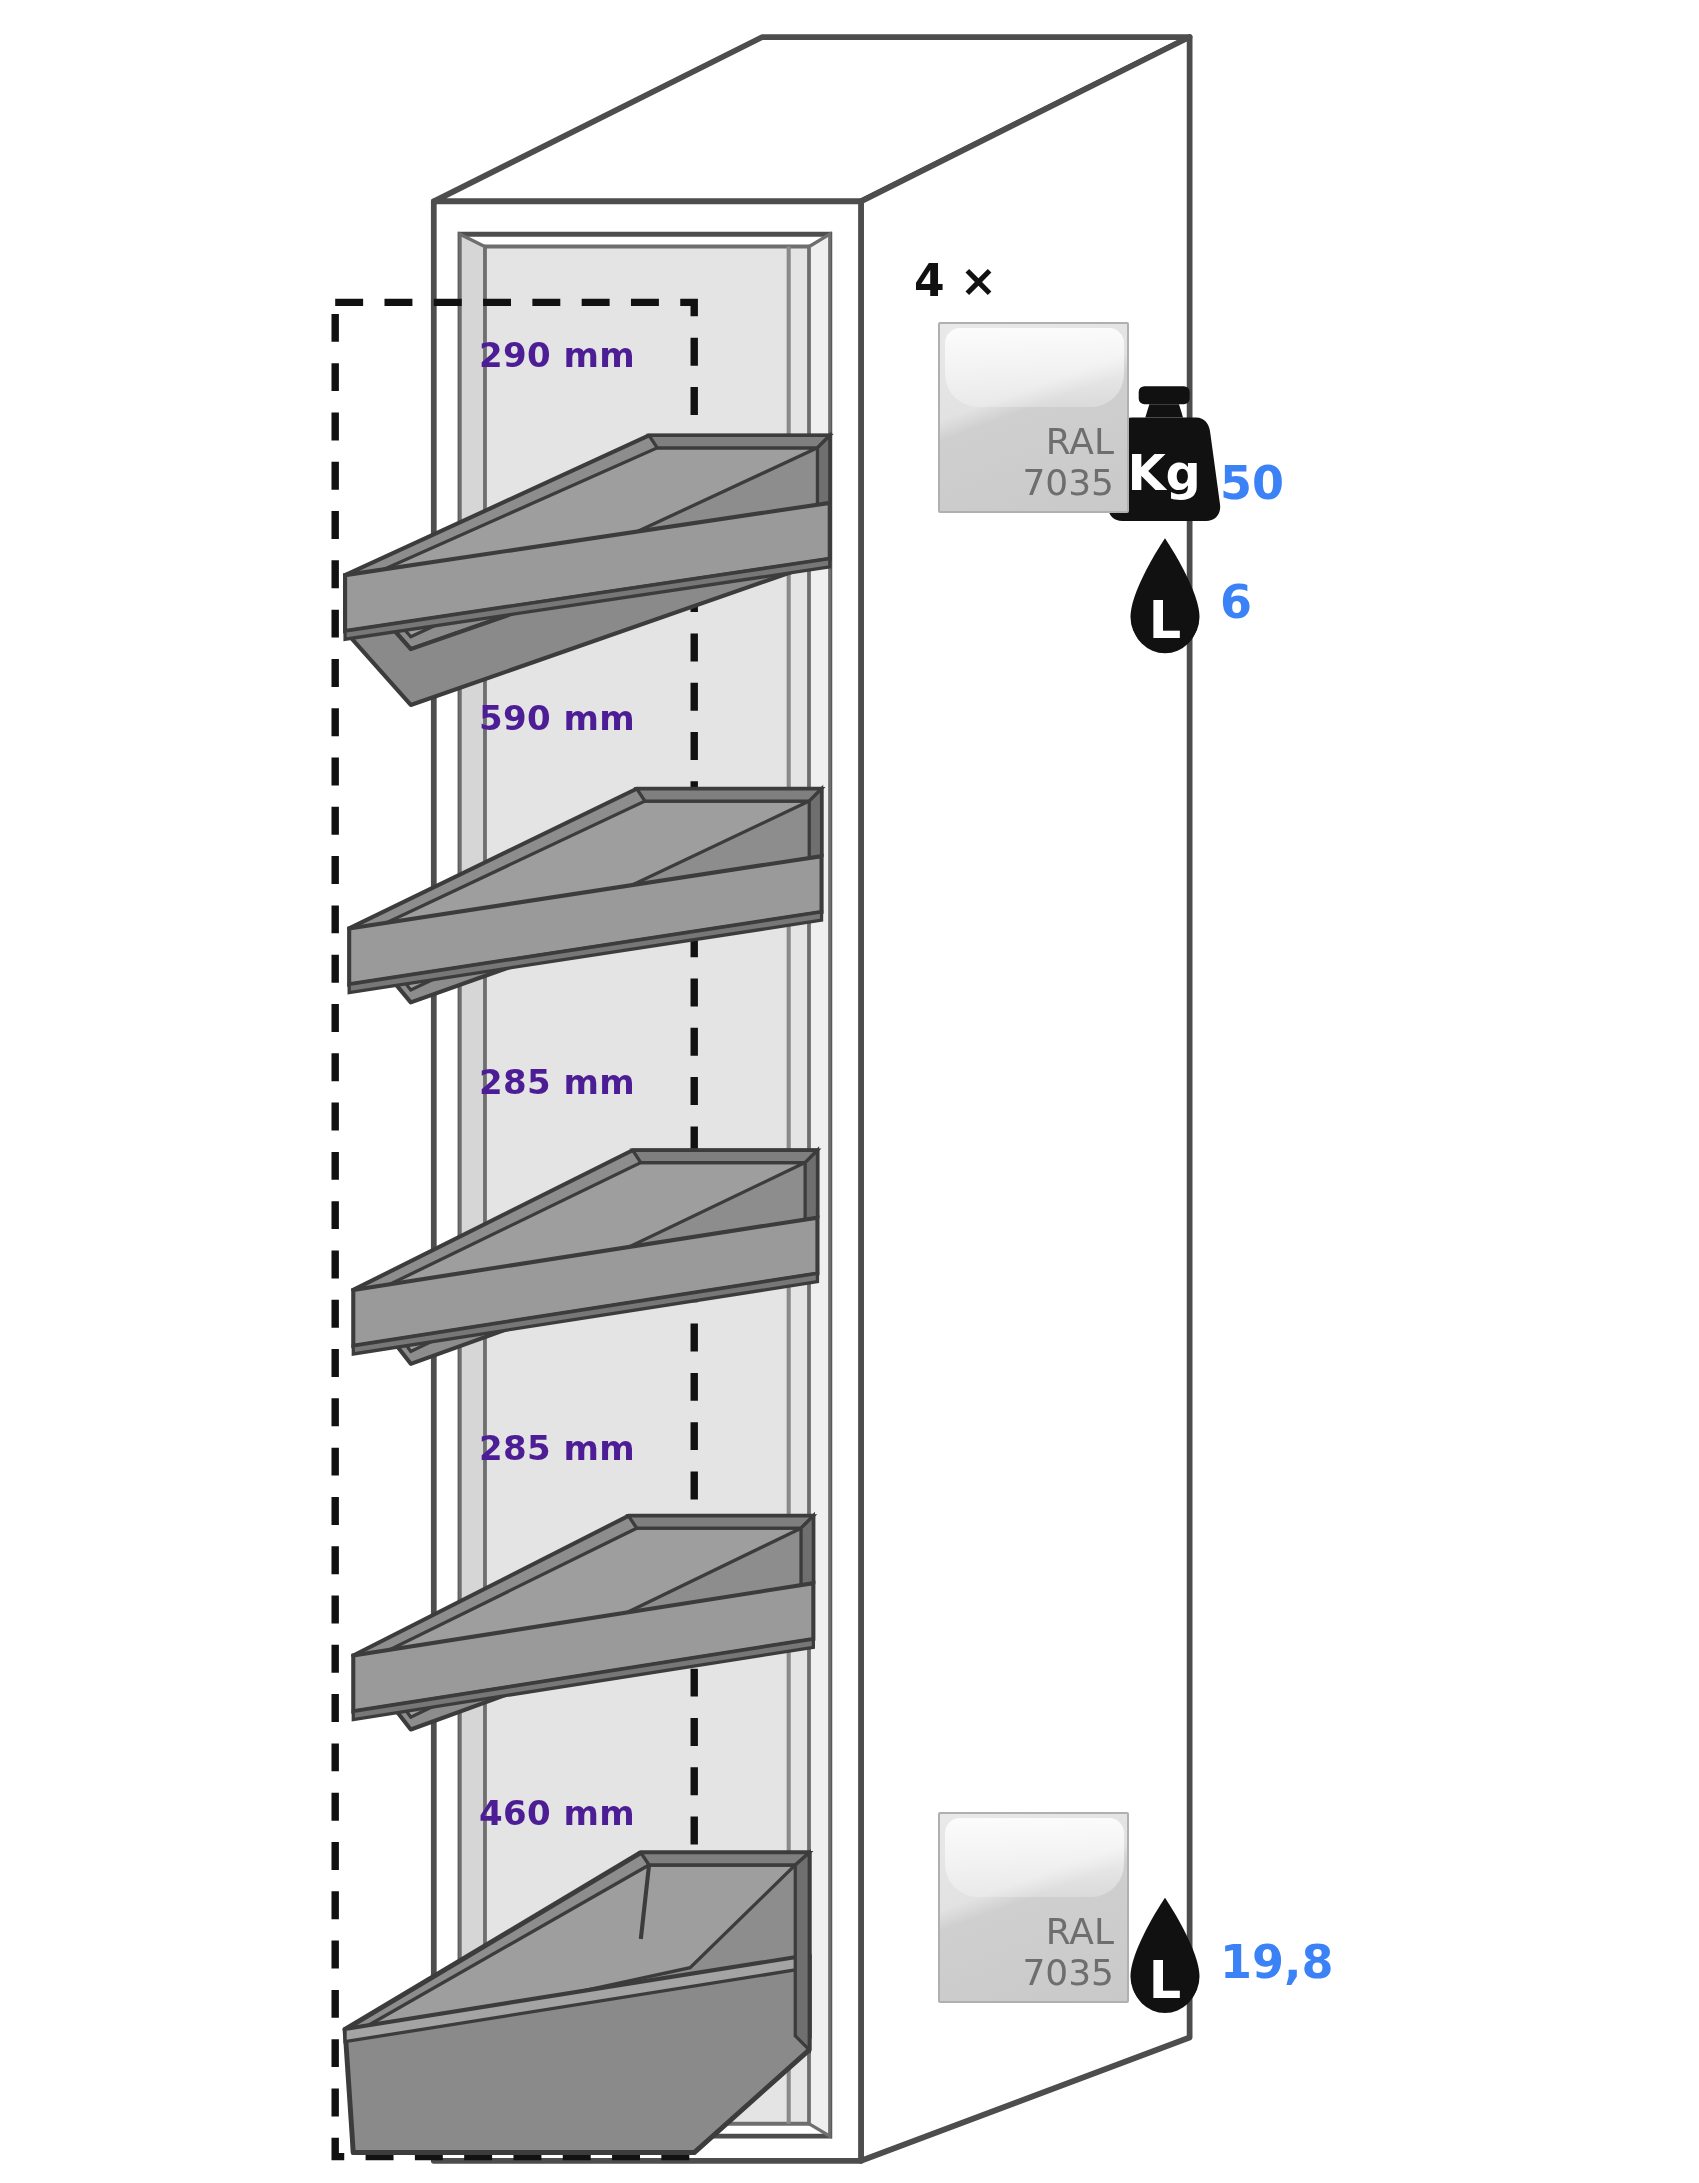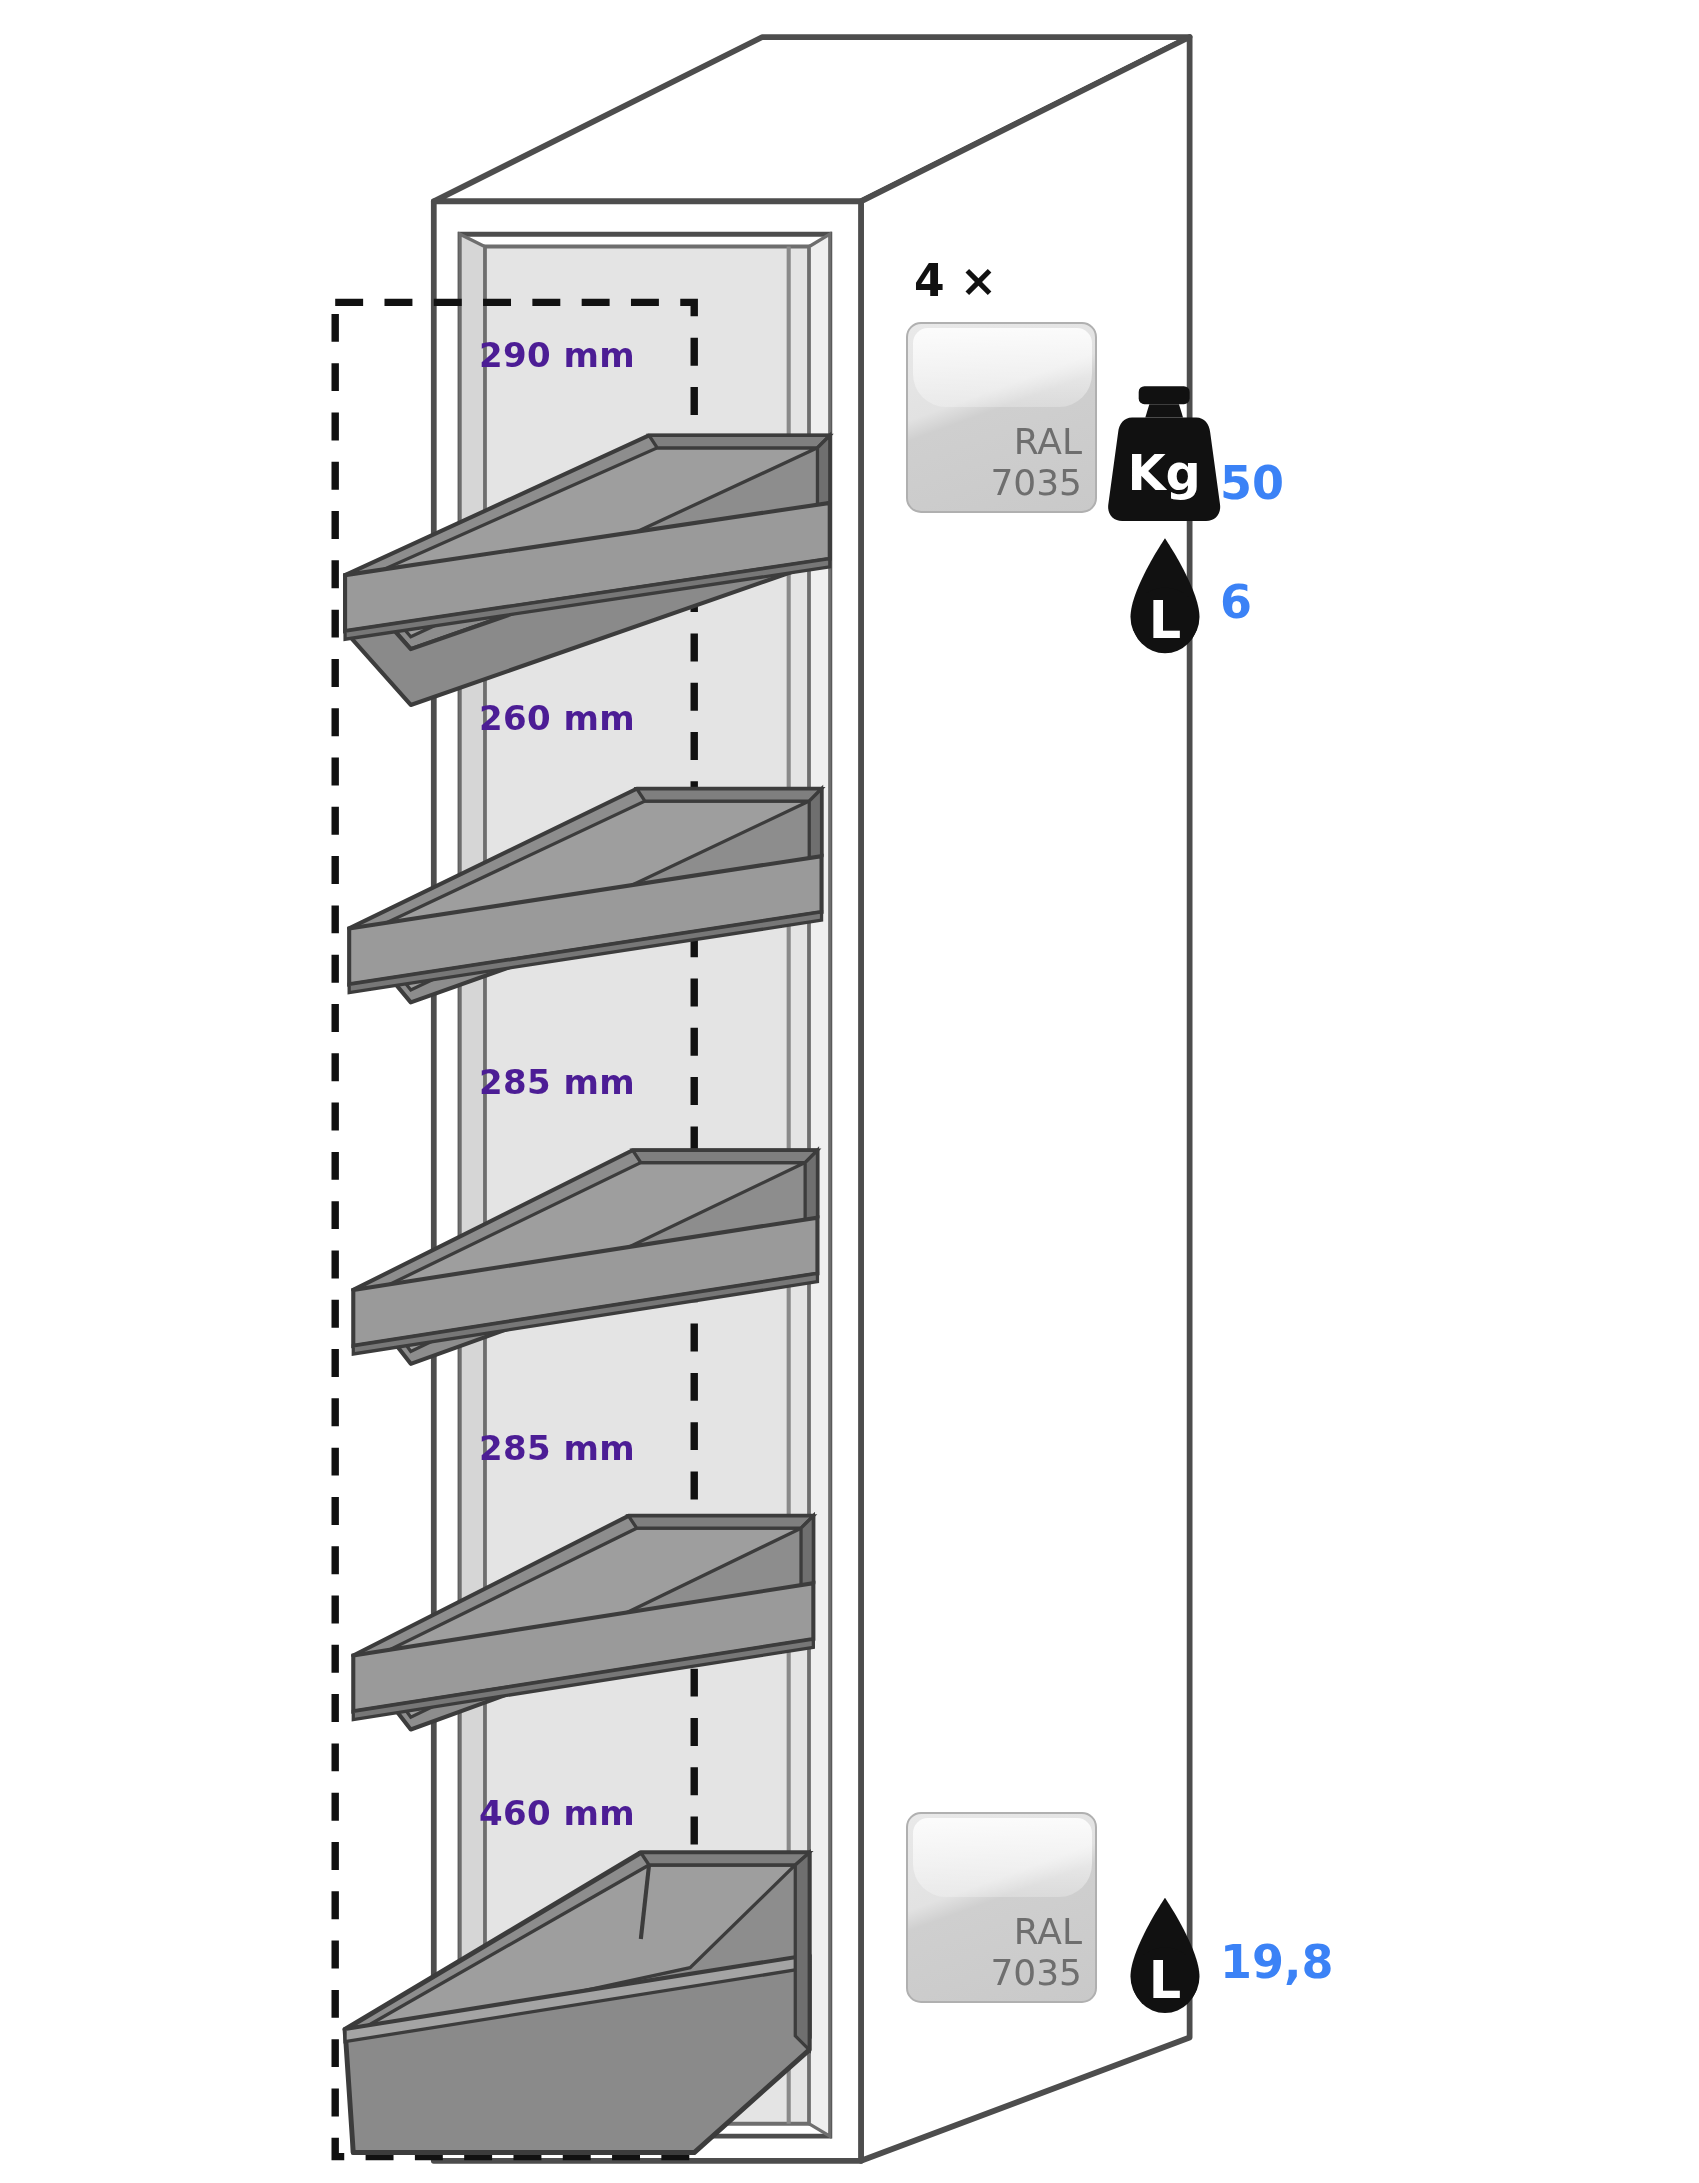--- a/index.html
+++ b/index.html
@@ -39,25 +39,26 @@
     font-family: "DejaVu Sans", sans-serif;
     font-weight: bold;
     font-size: 44px;
     color: #111111;
     white-space: nowrap;
   }
   .ral-chip {
     position: absolute;
     width: 191px;
     height: 191px;
-    border-radius: 15px;
+    border-radius: 2px;
     border: 2.5px solid #b0b0b0;
     background: linear-gradient(160deg, #e9e9e9 0%, #e2e2e2 38%, #cfcfcf 46%, #c9c9c9 100%);
     box-sizing: border-box;
     overflow: hidden;
+    margin-left: 32px;
   }
   .ral-chip .gloss {
     position: absolute;
     left: 5px;
     top: 4.1px;
     width: 179px;
     height: 79px;
     border-radius: 15px 15px 33px 33px;
     background: linear-gradient(180deg, rgba(255,255,255,0.85) 0%, rgba(255,255,255,0.25) 100%);
   }
@@ -181,21 +182,21 @@
 
     <g transform="translate(1368,2310)">
       <path d="M50 0 C50 0 8 62 8 96 a42 42 0 0 0 84 0 C92 62 50 0 50 0 z" fill="#111111"></path>
       <circle cx="50" cy="100" r="40" fill="#111111"></circle>
       <text x="50" y="122" font-family="DejaVu Sans, sans-serif" font-size="62" font-weight="bold" fill="#ffffff" text-anchor="middle">L</text>
     </g>
 
   </svg>
 
   <div class="dim-label" style="left:479px; top:335px;">290 mm</div>
-  <div class="dim-label" style="left:479px; top:698px;">260 mm</div>
+  <div class="dim-label" style="left:479px; top:698px;">590 mm</div>
   <div class="dim-label" style="left:479px; top:1062px;">285 mm</div>
   <div class="dim-label" style="left:479px; top:1428px;">285 mm</div>
   <div class="dim-label" style="left:479px; top:1793px;">460 mm</div>
 
   <div class="count-label" style="left:914px; top:255px;">4 ×</div>
 
   <div class="ral-chip" style="left:906px; top:322px;">
     <div class="gloss"></div>
     <div class="ral-text">
       <div>RAL</div>

